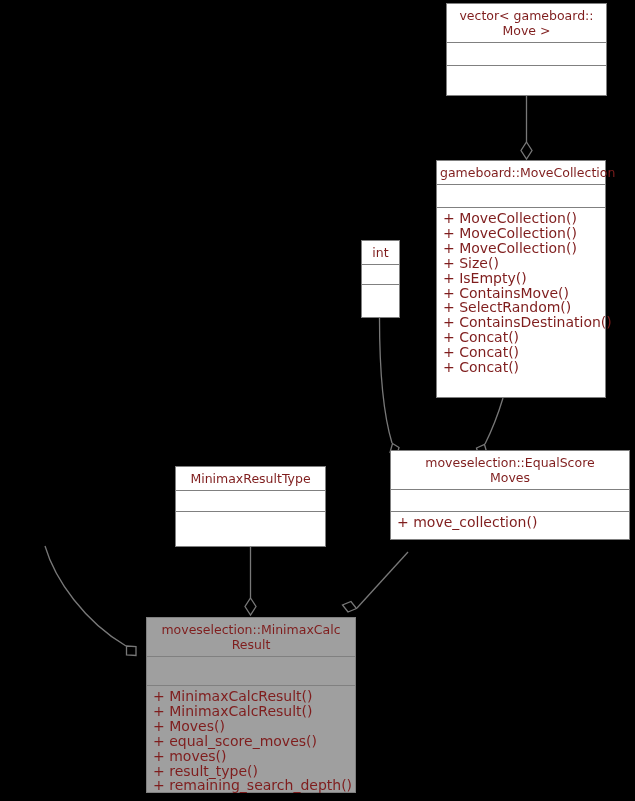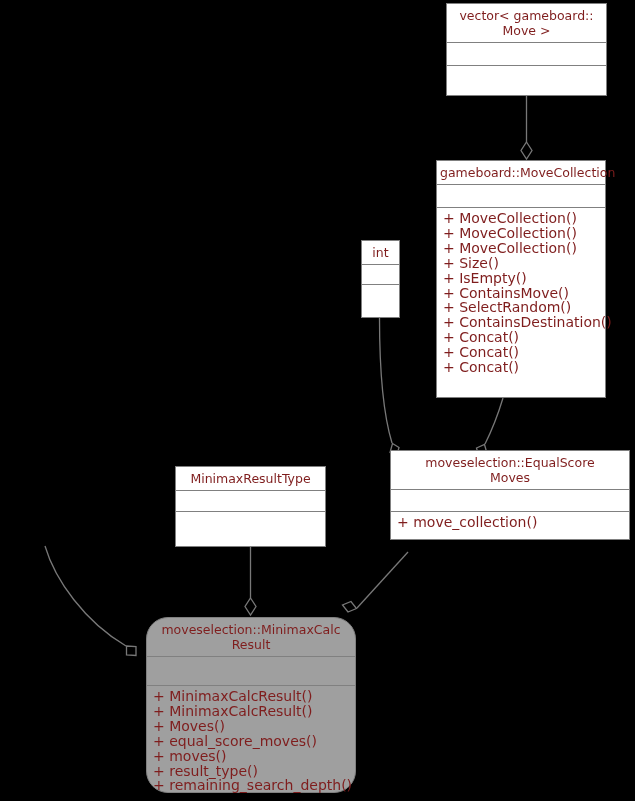--- a/index.html
+++ b/index.html
@@ -26,21 +26,20 @@
   .node {
     position: absolute;
     box-sizing: border-box;
     border: 1px solid #808080;
     background: #ffffff;
     color: #7f1d1d;
     z-index: 2;
   }
   .node.highlight {
     background: #9f9f9f;
-    border-radius: 22px;
   }
   .node-title {
     text-align: center;
     font-size: 12.5px;
     line-height: 15px;
     padding: 4px 3px 4px 3px;
     border-bottom: 1px solid #808080;
     white-space: pre-line;
   }
   .node-attrs {

